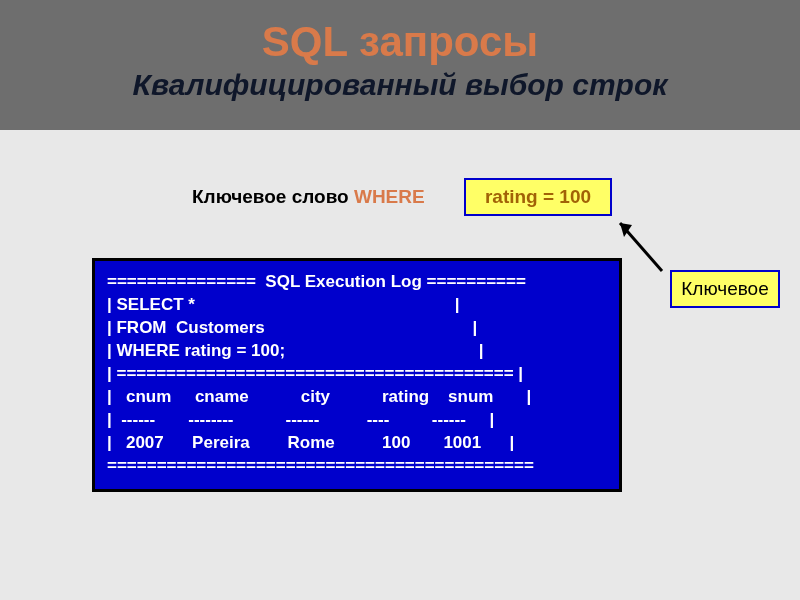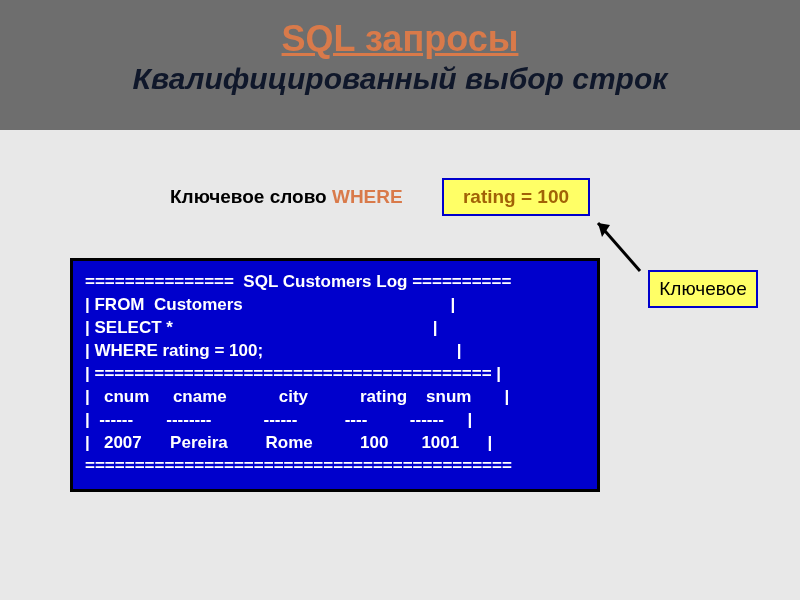--- a/index.html
+++ b/index.html
@@ -10,32 +10,31 @@
     overflow: hidden;
   }
   .titlebar {
     background: #6e6e6e;
     height: 130px;
     padding: 18px 20px 0 20px;
     text-align: center;
   }
   .title-main {
     color: #d97a4a;
-    font-size: 36px;
+    font-size: 42px;
     font-weight: bold;
-    text-decoration: underline;
   }
   .title-sub {
     color: #0f172a;
     font-size: 30px;
     font-style: italic;
     font-weight: bold;
     margin-top: 2px;
   }
-  .content { position: relative; height: 470px; }
+  .content { position: relative; height: 470px; margin-left: 22px; }
   .kwline {
     position: absolute;
     top: 56px;
     left: 170px;
     font-size: 19px;
     font-weight: bold;
     color: #000;
   }
   .kwline .kw { color: #d97a4a; }
   .rating-box {
@@ -114,23 +113,23 @@
   <div class="cond-box">
     <span>Ключевое</span>
   </div>
 
   <svg class="arrow" viewBox="0 0 60 64">
     <line x1="50" y1="56" x2="8" y2="8" stroke="#000" stroke-width="3"></line>
     <polygon points="8,8 20,10 12,22" fill="#000"></polygon>
   </svg>
 
   <div class="sqlbox">
-    <pre>===============  SQL Customers Log ==========</pre>
+    <pre>===============  SQL Execution Log ==========</pre>
+    <pre>| SELECT *                                                       |</pre>
     <pre>| FROM  Customers                                            |</pre>
-    <pre>| SELECT *                                                       |</pre>
     <pre>| WHERE rating = 100;                                         |</pre>
     <pre>| ======================================== |</pre>
     <pre>|   cnum     cname           city           rating    snum       |</pre>
     <pre>|  ------       --------           ------          ----         ------     |</pre>
     <pre>|   2007      Pereira        Rome          100       1001      |</pre>
     <pre>===========================================</pre>
   </div>
 
 </div>
 

